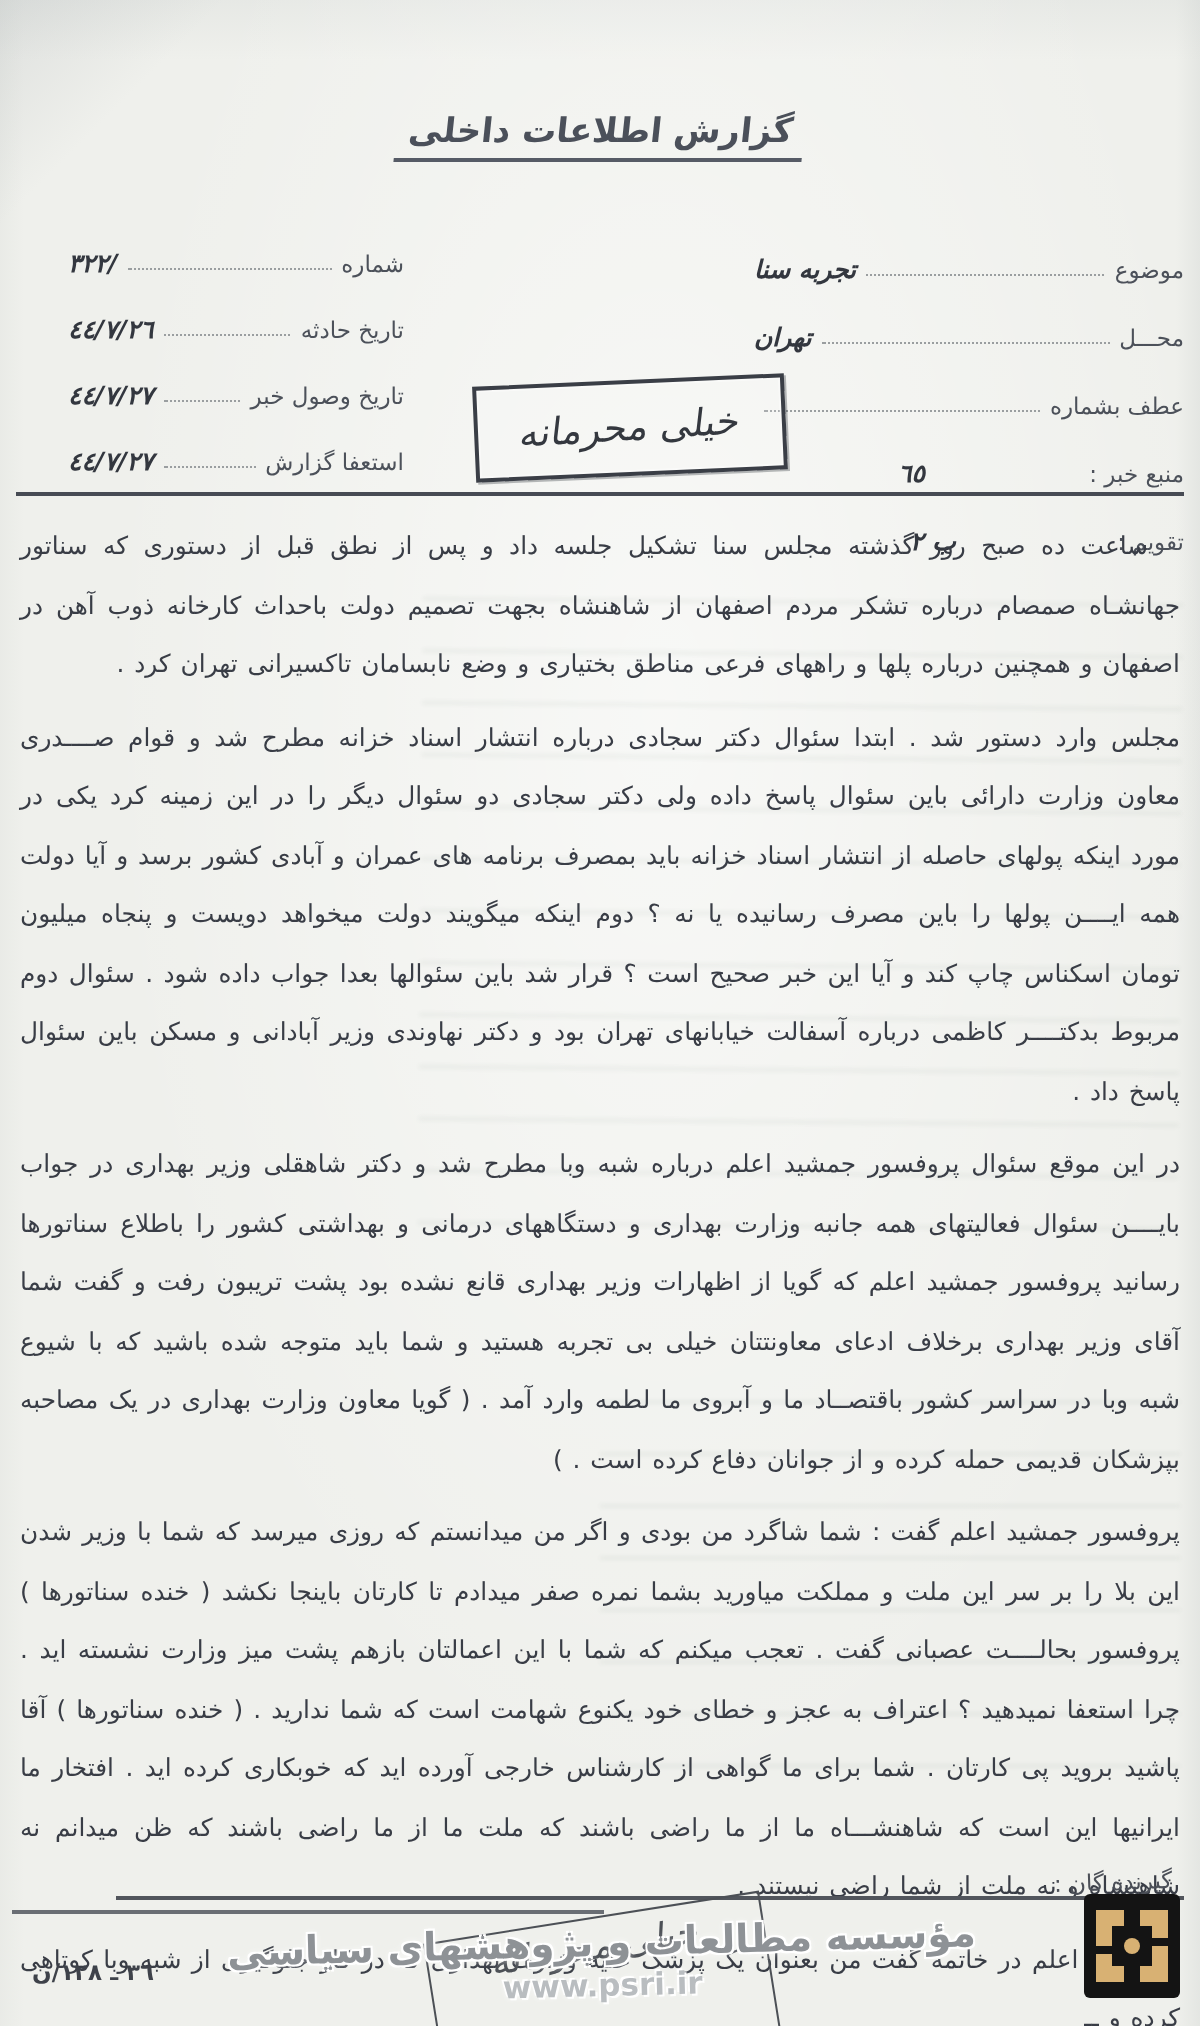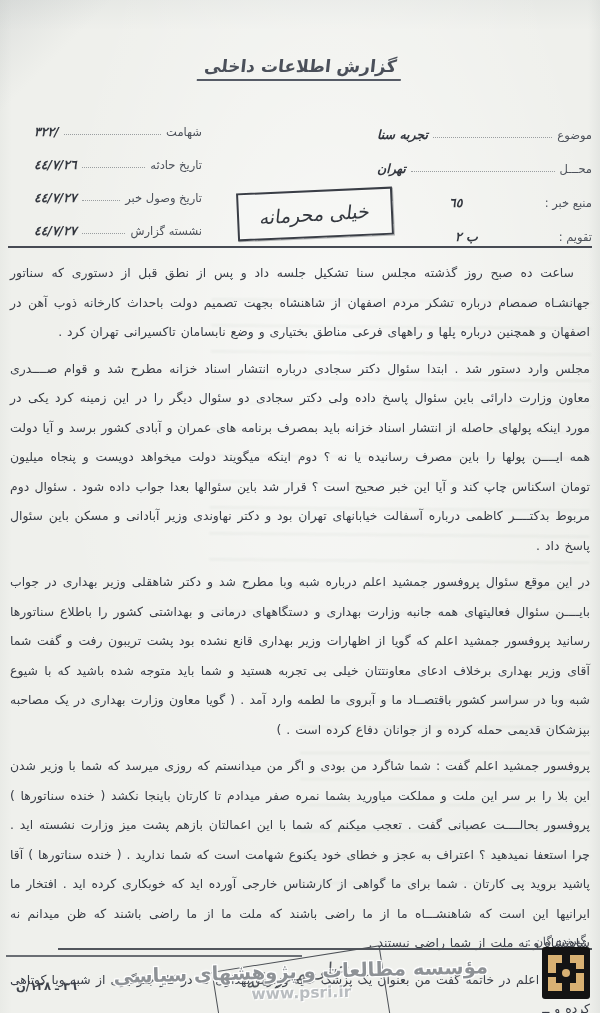--- a/index.html
+++ b/index.html
@@ -107,50 +107,55 @@
     <div class="frow">
       <span class="flabel">موضوع</span>
       <span class="leader"></span>
       <span class="fvalue">تجربه سنا</span>
     </div>
     <div class="frow">
       <span class="flabel">محـــل</span>
       <span class="leader"></span>
       <span class="fvalue">تهران</span>
     </div>
+    <div class="frow">
+      <span class="flabel">عطف بشماره</span>
+      <span class="leader"></span>
+      <span class="fvalue"></span>
+    </div>
     <div class="frow r4">
       <span class="flabel">منبع خبر :</span>
       <span class="leader"></span>
       <span class="fvalue">٦٥</span>
     </div>
     <div class="frow r5">
       <span class="flabel">تقویم :</span>
       <span class="leader"></span>
       <span class="fvalue" style="direction:rtl">ب ٢</span>
     </div>
   </div>
 
   <div class="hdr-left">
     <div class="frow">
-      <span class="flabel">شهامت</span>
+      <span class="flabel">شماره</span>
       <span class="leader"></span>
       <span class="fvalue">٣٢٢/</span>
     </div>
     <div class="frow">
       <span class="flabel">تاریخ حادثه</span>
       <span class="leader"></span>
       <span class="fvalue">٤٤/٧/٢٦</span>
     </div>
     <div class="frow">
       <span class="flabel">تاریخ وصول خبر</span>
       <span class="leader"></span>
       <span class="fvalue">٤٤/٧/٢٧</span>
     </div>
     <div class="frow">
-      <span class="flabel">نشسته گزارش</span>
+      <span class="flabel">استعفا گزارش</span>
       <span class="leader"></span>
       <span class="fvalue">٤٤/٧/٢٧</span>
     </div>
   </div>
 
   <div class="stamp">
     <span>خیلی محرمانه</span>
   </div>
 
   <div class="rule-top"></div>

